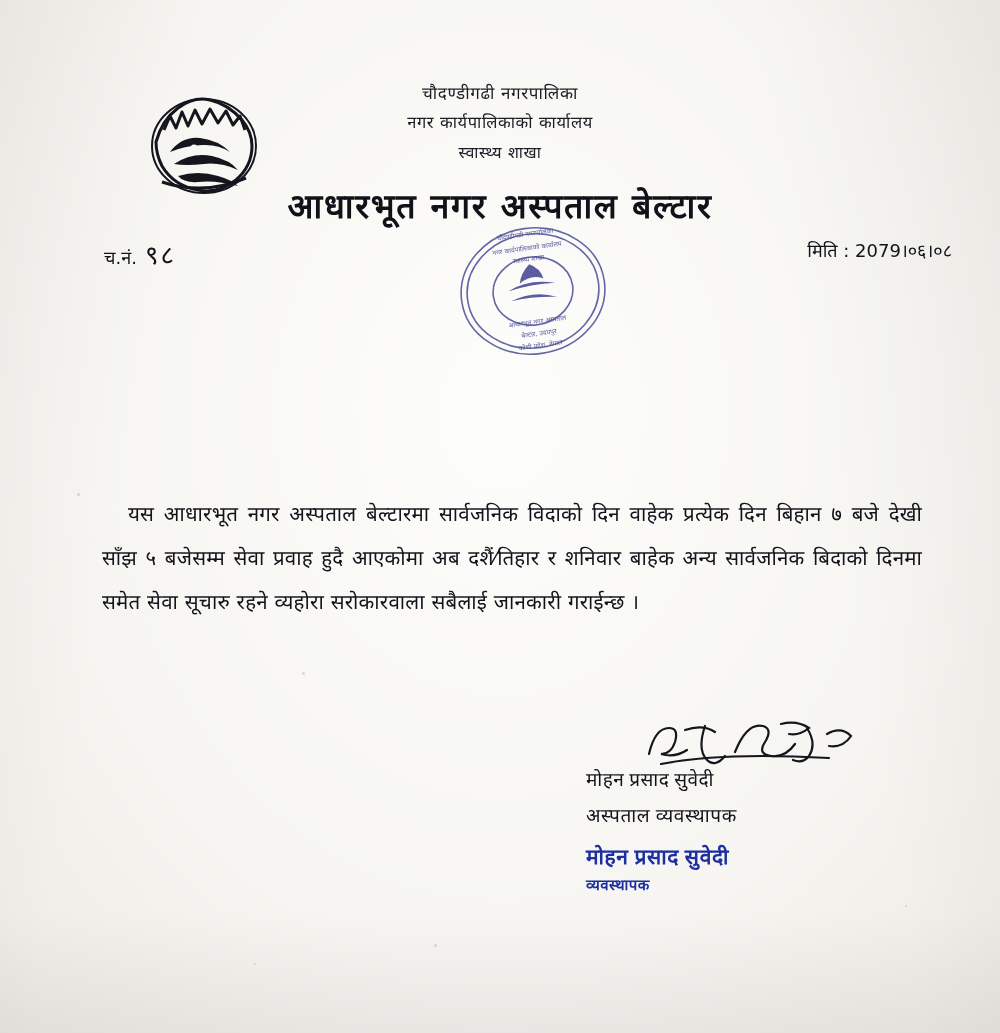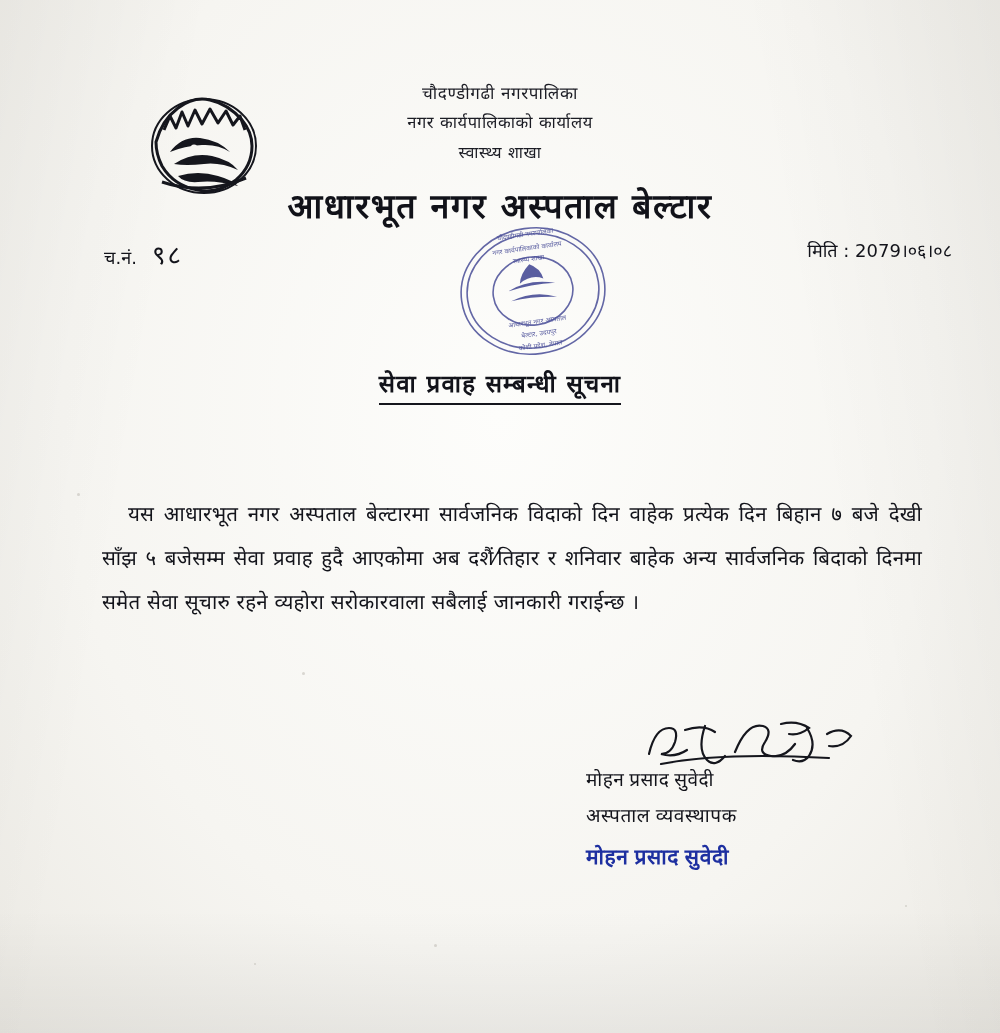--- a/index.html
+++ b/index.html
@@ -82,21 +82,21 @@
   }
   .ref-no {
     position: absolute;
     left: 104px;
     top: 0;
     font-size: 18px;
     white-space: nowrap;
   }
   .ref-no .ref-val {
     font-size: 26px;
-    margin-left: 15px;
+    margin-left: 8px;
     font-family: "DejaVu Serif", serif;
     letter-spacing: 2px;
   }
   .date {
     position: absolute;
     right: 48px;
     top: 2px;
     font-size: 18px;
     white-space: nowrap;
   }
@@ -241,23 +241,20 @@
         <text x="85" y="20" text-anchor="middle">चौदण्डीगढी नगरपालिका</text>
         <text x="85" y="34" text-anchor="middle">नगर कार्यपालिकाको कार्यालय</text>
         <text x="85" y="45" text-anchor="middle">स्वास्थ्य शाखा</text>
         <text x="85" y="108" text-anchor="middle">आधारभूत नगर अस्पताल</text>
         <text x="85" y="120" text-anchor="middle">बेल्टार, उदयपुर</text>
         <text x="85" y="132" text-anchor="middle">कोशी प्रदेश, नेपाल</text>
       </g>
     </svg>
   </div>
 
-  <div class="doc-title">
-    <span>सेवा प्रवाह सम्बन्धी सूचना</span>
-  </div>
 
   <div class="body-text">यस आधारभूत नगर अस्पताल बेल्टारमा सार्वजनिक विदाको दिन वाहेक प्रत्येक दिन बिहान ७ बजे देखी साँझ ५ बजेसम्म सेवा प्रवाह हुदै आएकोमा अब दशैं⁄तिहार र शनिवार बाहेक अन्य सार्वजनिक बिदाको दिनमा समेत सेवा सूचारु रहने व्यहोरा सरोकारवाला सबैलाई जानकारी गराईन्छ ।</div>
 
   <div class="sign-block">
     <div class="signature-mark">
       <svg width="240" height="58" viewBox="0 0 240 58" aria-hidden="true">
         <g fill="none" stroke="#15161d" stroke-width="2.2" stroke-linecap="round">
           <path d="M18 38 q6 -26 20 -26 q10 0 6 14 q-4 12 -14 12 q14 4 26 -4"></path>
           <path d="M54 14 q18 -6 30 2"></path>
           <path d="M74 10 q-8 24 2 34 q8 8 18 -4"></path>
@@ -265,20 +262,21 @@
           <path d="M150 8 q16 -4 28 4 q-10 8 -20 6"></path>
           <path d="M176 12 q10 16 2 28 q-6 8 -16 4"></path>
           <path d="M196 18 q14 -8 24 2 q-8 12 -22 10"></path>
           <path d="M30 48 q60 -12 168 -6"></path>
         </g>
       </svg>
     </div>
     <div class="sign-name">मोहन प्रसाद सुवेदी</div>
     <div class="sign-role">अस्पताल व्यवस्थापक</div>
     <div class="stamp-name">मोहन प्रसाद सुवेदी</div>
+    <div class="stamp-role">व्यवस्थापक</div>
   </div>
 
   <div class="speck" style="left:77px;  top:493px; width:3px; height:3px;"></div>
   <div class="speck" style="left:302px; top:672px; width:3px; height:3px;"></div>
   <div class="speck" style="left:434px; top:944px; width:3px; height:3px;"></div>
   <div class="speck" style="left:254px; top:963px; width:2px; height:2px;"></div>
   <div class="speck" style="left:905px; top:905px; width:2px; height:2px;"></div>
 
 </div>
 

